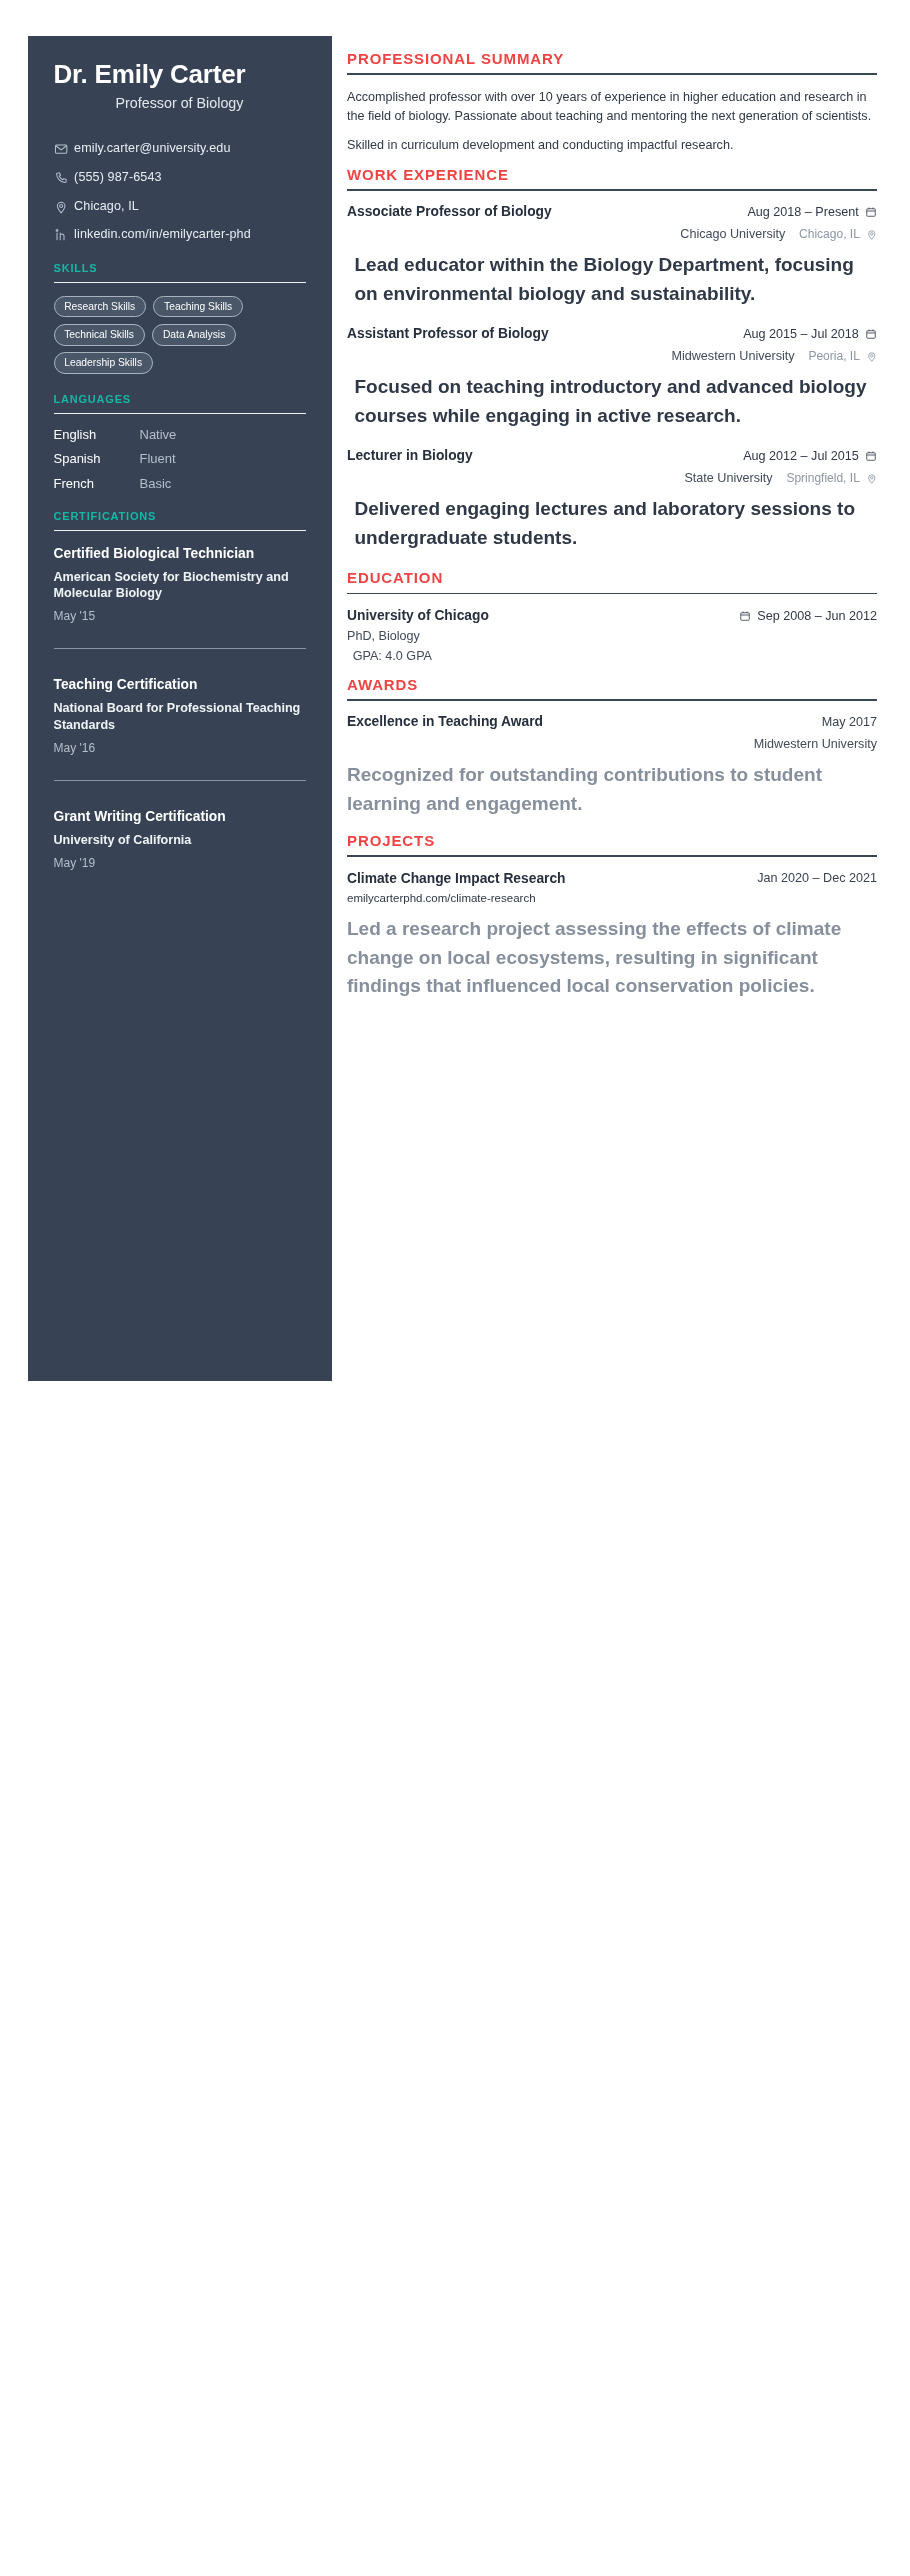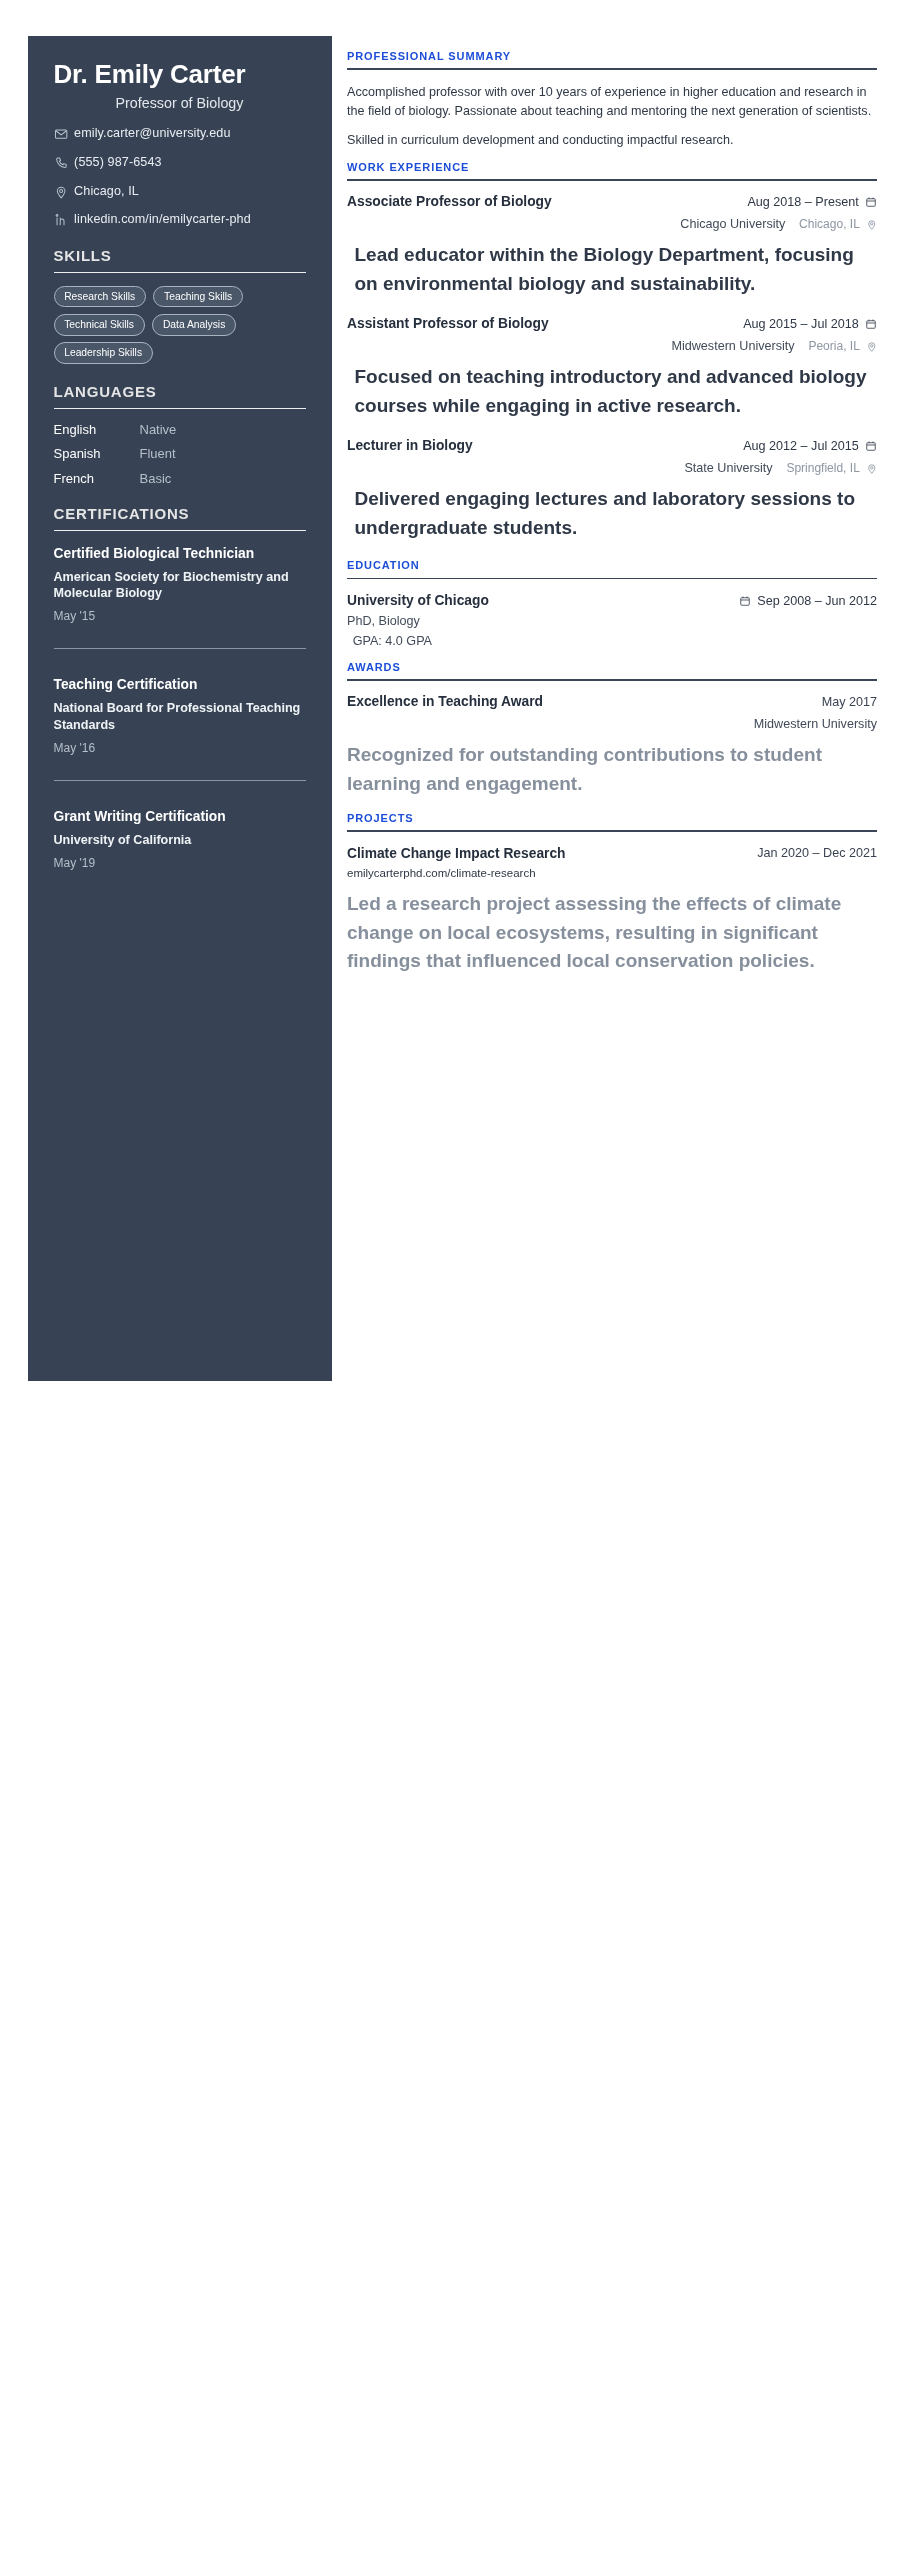--- a/index.html
+++ b/index.html
@@ -22,40 +22,40 @@
   }
   .name {
     font-size:26px; font-weight:700; letter-spacing:-0.2px;
     line-height:1.08; color:#ffffff;
   }
   .role {
     font-size:14.3px; font-weight:400; color:#e3e7ec;
     margin-top:6.9px; line-height:1.2;text-align:center;
   }
 
-  .contact-list { margin-top:13px; }
+  .contact-list { margin-top:28px; }
   .contact-row {
     display:flex; align-items:flex-start;
     margin-bottom:12px; line-height:1.32;
   }
   .contact-row.multiline { align-items:flex-end; }
   .c-ico {
     flex:0 0 20.6px; width:20.6px; height:15px;
     display:flex; align-items:center; justify-content:flex-start;
     margin-top:1.7px;
   }
   .c-ico svg { display:block; }
   .c-text {
     font-size:12.6px; color:#e9edf2; letter-spacing:0.1px;
     word-break:break-word; max-width:235px;
   }
 
   .side-head {
-    font-size:15px; font-weight:700; letter-spacing:0.8px;
-    color:#e5e5e5; margin-top:19.5px;
+    font-size:11px; font-weight:700; letter-spacing:0.8px;
+    color:#14b8a6; margin-top:19.5px;
   }
   .side-rule {
     height:1.1px; background:#ffffff; opacity:.92;
     margin-top:7.5px; margin-bottom:12.6px;
   }
 
   .pills { display:flex; flex-wrap:wrap; gap:6.3px 7.5px; }
   .pill {
     border:0.9px solid #a9b3c0;
     background:#4a5768;
@@ -89,22 +89,22 @@
     margin:25px 0 26px 0;
   }
 
   
   .main {
     position:absolute; left:347px; top:50px;
     width:530px;
   }
   .sec { margin-bottom:3.4px; }
   .sec-head {
-    font-size:11px; font-weight:700; letter-spacing:0.9px;
-    color:#1d4ed8;
+    font-size:15px; font-weight:700; letter-spacing:0.9px;
+    color:#ef4444;
   }
   .sec-rule {
     height:1.7px; background:#3a4658;
     margin-top:6.3px; margin-bottom:12.6px;
   }
 
   .para {
     font-size:12.6px; line-height:1.52; color:#2f3846;
     margin-bottom:10.3px;
   }

